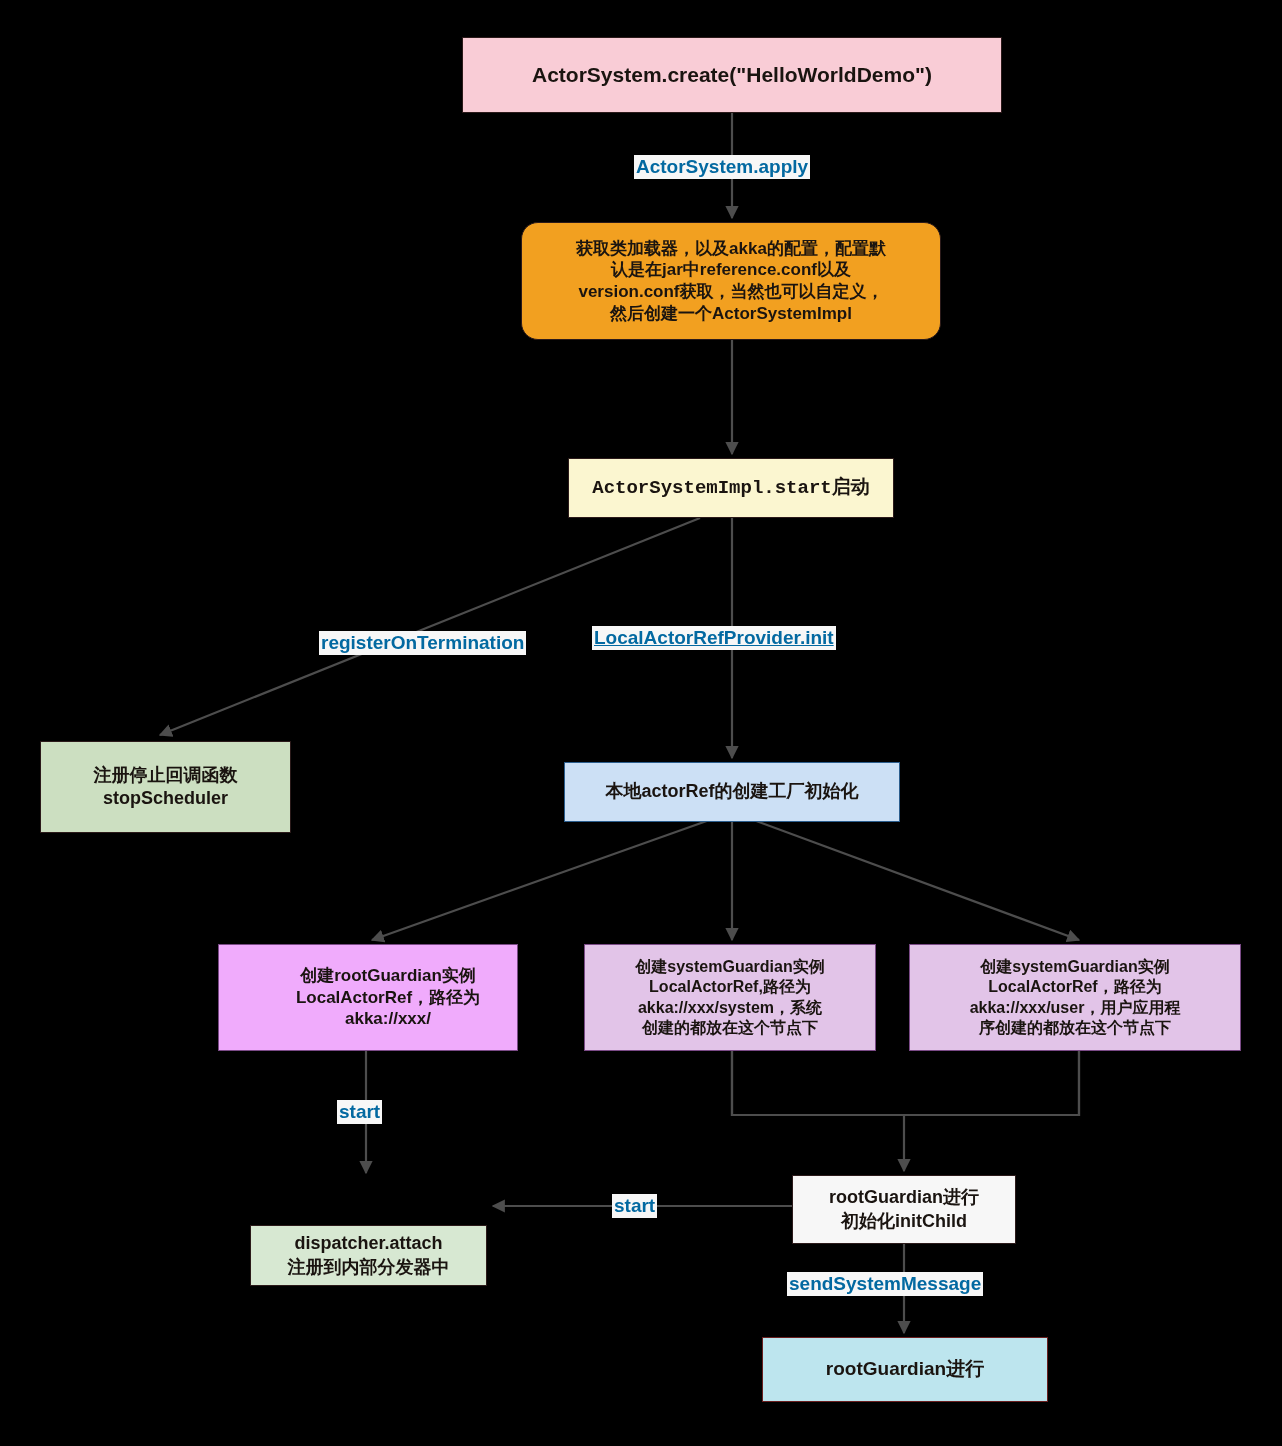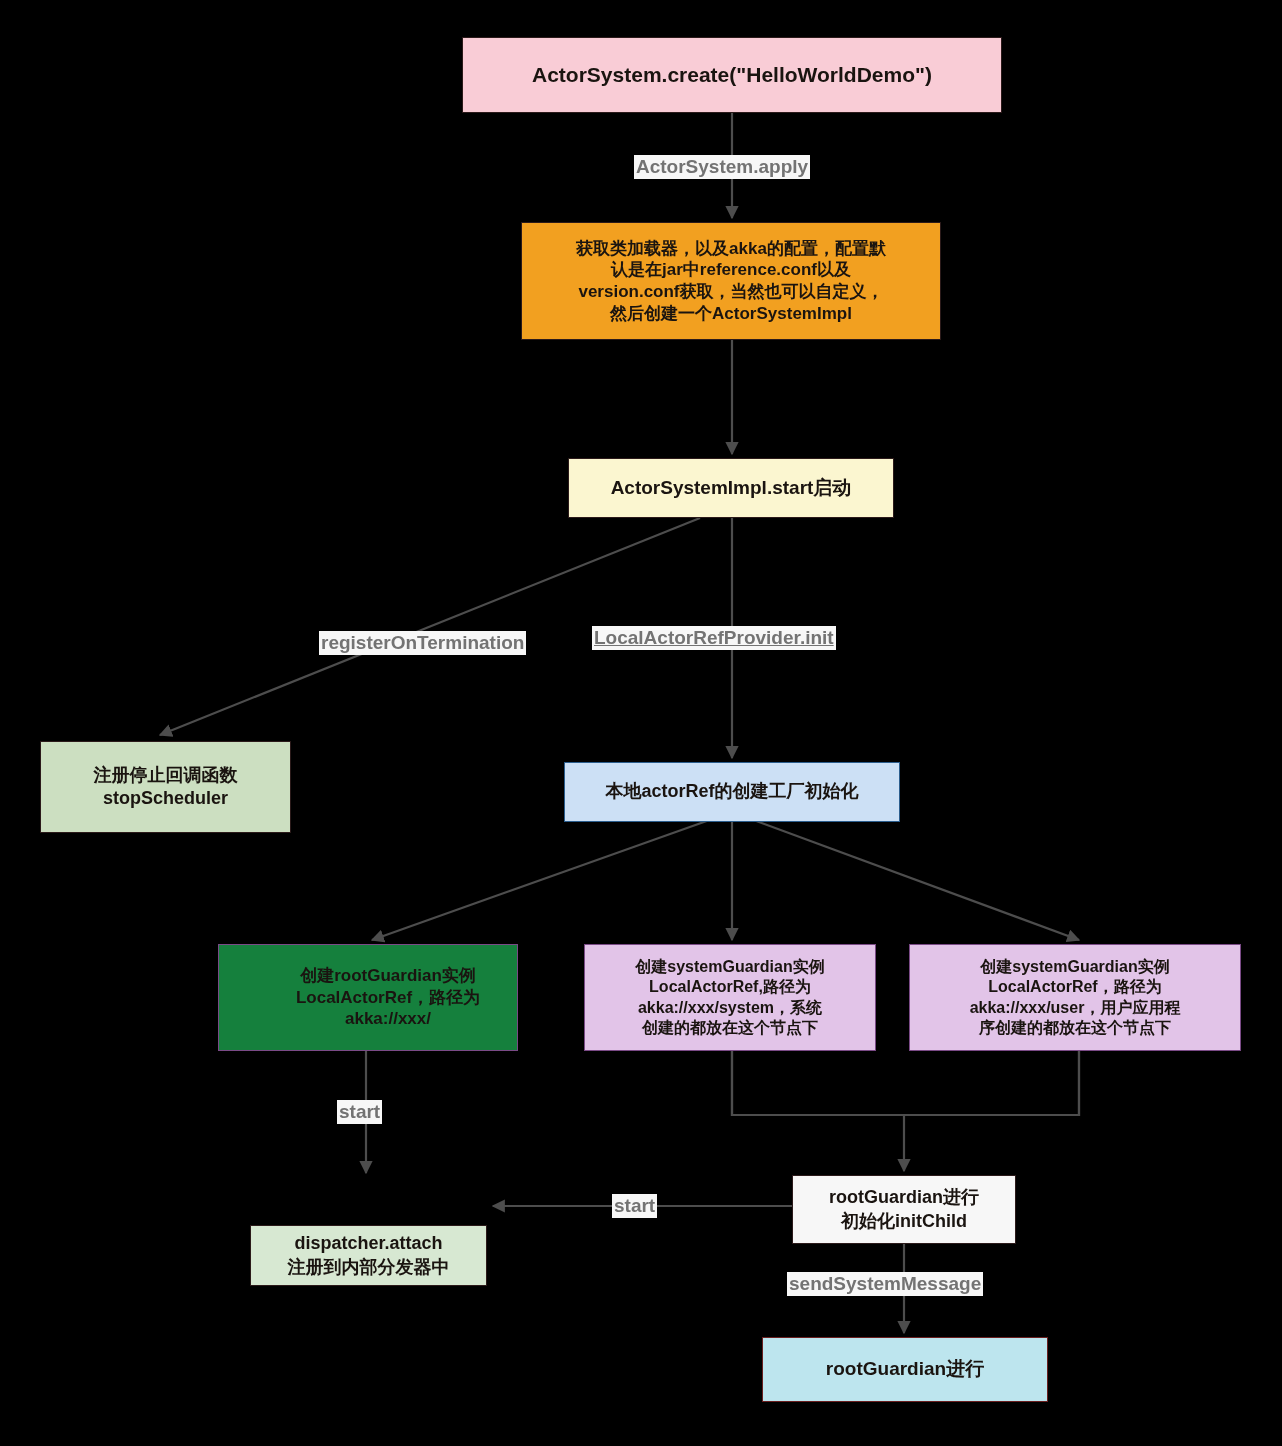--- a/index.html
+++ b/index.html
@@ -32,21 +32,21 @@
     font-weight: bold;
     color: #1a1410;
     line-height: 1.28;
     white-space: pre-line;
     padding: 2px 4px;
     letter-spacing: 0px;
   }
   .edge-label {
     position: absolute;
     background: #f7f7f7;
-    color: #737373;
+    color: #0369a1;
     font-weight: bold;
     line-height: 1.15;
     padding: 1px 2px;
     white-space: nowrap;
     box-sizing: border-box;
   }
 </style>
 </head>
 <body style="background: rgb(0, 0, 0);">
 
@@ -68,29 +68,29 @@
     <path d="M 904 1236 L 904 1333"></path>
     <path d="M 792 1206 L 493 1206"></path>
     <path d="M 732 1051 L 732 1115 L 1079 1115 L 1079 1051 M 904 1115 L 904 1171"></path>
   </g>
   <g stroke="#4d4d4d" stroke-width="2.2" fill="none">
     <path d="M 732 1051 L 732 1115 L 1079 1115 L 1079 1051"></path>
   </g>
 </svg>
 
 <div class="node" style="left: 462px; top: 37px; width: 540px; height: 76px; background: rgb(249, 204, 214); border-color: rgb(43, 26, 26); font-size: 21px;">ActorSystem.create("HelloWorldDemo")</div>
-<div class="node" style="left: 521px; top: 222px; width: 420px; height: 118px; background: rgb(242, 160, 32); border-color: rgb(43, 26, 26); font-size: 17px;">获取类加载器，以及akka的配置，配置默
+<div class="node" style="left: 521px; top: 222px; width: 420px; height: 118px; background: rgb(242, 160, 32); border-color: rgb(43, 26, 26); font-size: 17px; border-radius: 17px;">获取类加载器，以及akka的配置，配置默
 认是在jar中reference.conf以及
 version.conf获取，当然也可以自定义，
 然后创建一个ActorSystemImpl</div>
-<div class="node" style="left: 568px; top: 458px; width: 326px; height: 60px; background: rgb(251, 246, 208); border-color: rgb(43, 26, 26); font-size: 19px;">ActorSystemImpl.start启动</div>
+<div class="node" style="left: 568px; top: 458px; width: 326px; height: 60px; background: rgb(251, 246, 208); border-color: rgb(43, 26, 26); font-size: 19px; font-family: Liberation Mono, monospace;">ActorSystemImpl.start启动</div>
 <div class="node" style="left: 40px; top: 741px; width: 251px; height: 92px; background: rgb(204, 223, 193); border-color: rgb(43, 26, 26); font-size: 18px;">注册停止回调函数
 stopScheduler</div>
 <div class="node" style="left: 564px; top: 762px; width: 336px; height: 60px; background: rgb(204, 224, 245); border-color: rgb(43, 94, 142); font-size: 18px;">本地actorRef的创建工厂初始化</div>
-<div class="node" style="left: 218px; top: 944px; width: 300px; height: 107px; background: #15803d; border-color: rgb(122, 74, 134); font-size: 17px; padding-left: 44px;">创建rootGuardian实例
+<div class="node" style="left: 218px; top: 944px; width: 300px; height: 107px; background: #f0abfc; border-color: rgb(122, 74, 134); font-size: 17px; padding-left: 44px;">创建rootGuardian实例
 LocalActorRef，路径为
 akka://xxx/</div>
 <div class="node" style="left: 584px; top: 944px; width: 292px; height: 107px; background: rgb(226, 196, 232); border-color: rgb(122, 74, 134); font-size: 16px;">创建systemGuardian实例
 LocalActorRef,路径为
 akka://xxx/system，系统
 创建的都放在这个节点下</div>
 <div class="node" style="left: 909px; top: 944px; width: 332px; height: 107px; background: rgb(226, 196, 232); border-color: rgb(122, 74, 134); font-size: 16px;">创建systemGuardian实例
 LocalActorRef，路径为
 akka://xxx/user，用户应用程
 序创建的都放在这个节点下</div>

